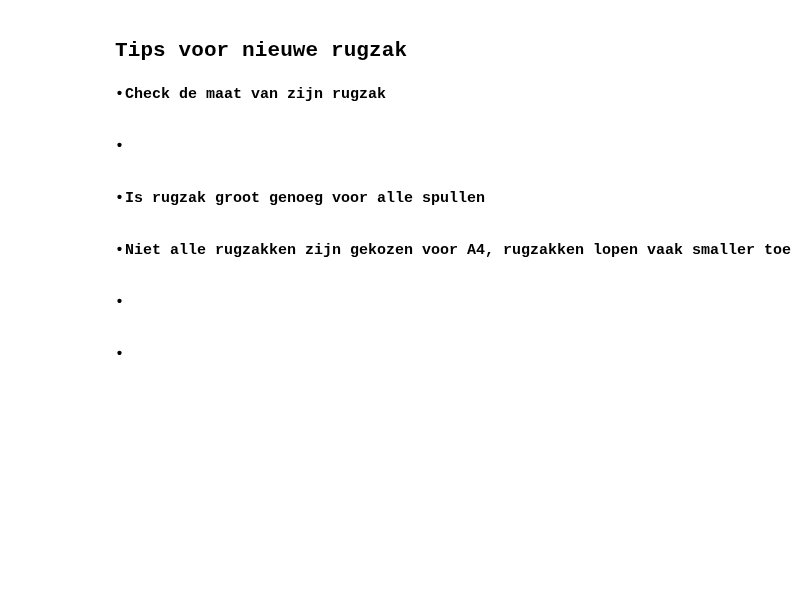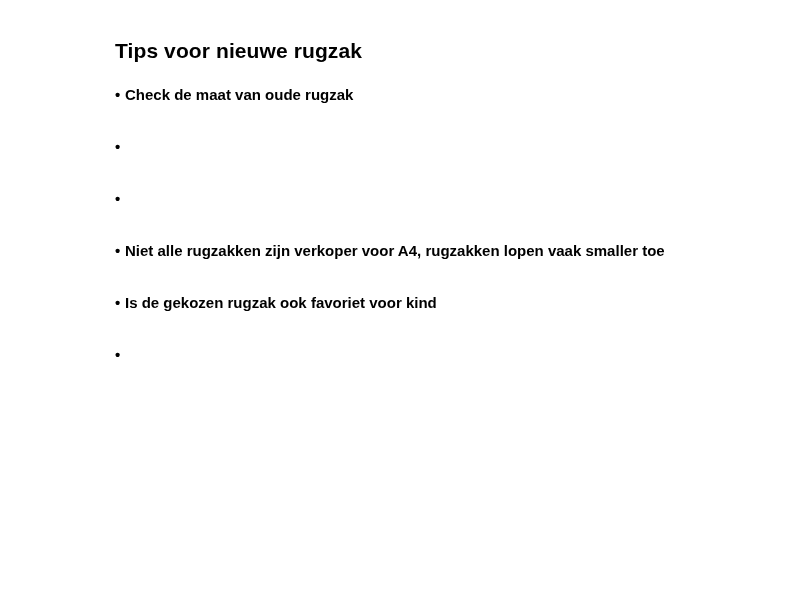--- a/index.html
+++ b/index.html
@@ -11,21 +11,21 @@
       height: 600px;
       background: #ffffff;
       overflow: hidden;
     }
     .slide {
       position: relative;
       width: 800px;
       height: 600px;
       background: #ffffff;
       color: #000000;
-      font-family: Liberation Sans, sans-serif;
+      font-family: Liberation Mono, monospace;
       font-weight: bold;
     }
     .slide-title {
       position: absolute;
       left: 115px;
       top: 25px;
       font-size: 21px;
       line-height: 1.15;
       letter-spacing: 0.1px;
       white-space: nowrap;
@@ -56,33 +56,33 @@
 </head>
 <body>
 
 <div class="slide">
   <h1 class="slide-title">Tips voor nieuwe rugzak</h1>
 
   <ul class="bullet-list">
 
   <li class="bullet-item">
       <span class="bullet-marker">•</span>
-      <span class="bullet-text">Check de maat van oude rugzak</span>
+      <span class="bullet-text">Check de maat van zijn rugzak</span>
     </li>
       <li class="bullet-item">
       <span class="bullet-marker">•</span>
     </li>
       <li class="bullet-item">
       <span class="bullet-marker">•</span>
+      <span class="bullet-text">Is rugzak groot genoeg voor alle spullen</span>
     </li>
       <li class="bullet-item">
       <span class="bullet-marker">•</span>
-      <span class="bullet-text">Niet alle rugzakken zijn verkoper voor A4, rugzakken lopen vaak smaller toe</span>
+      <span class="bullet-text">Niet alle rugzakken zijn gekozen voor A4, rugzakken lopen vaak smaller toe</span>
     </li>
       <li class="bullet-item">
       <span class="bullet-marker">•</span>
-      <span class="bullet-text">Is de gekozen rugzak ook favoriet voor kind</span>
     </li>
       <li class="bullet-item">
       <span class="bullet-marker">•</span>
     </li>
     </ul>
 </div>
 
 </body></html>

